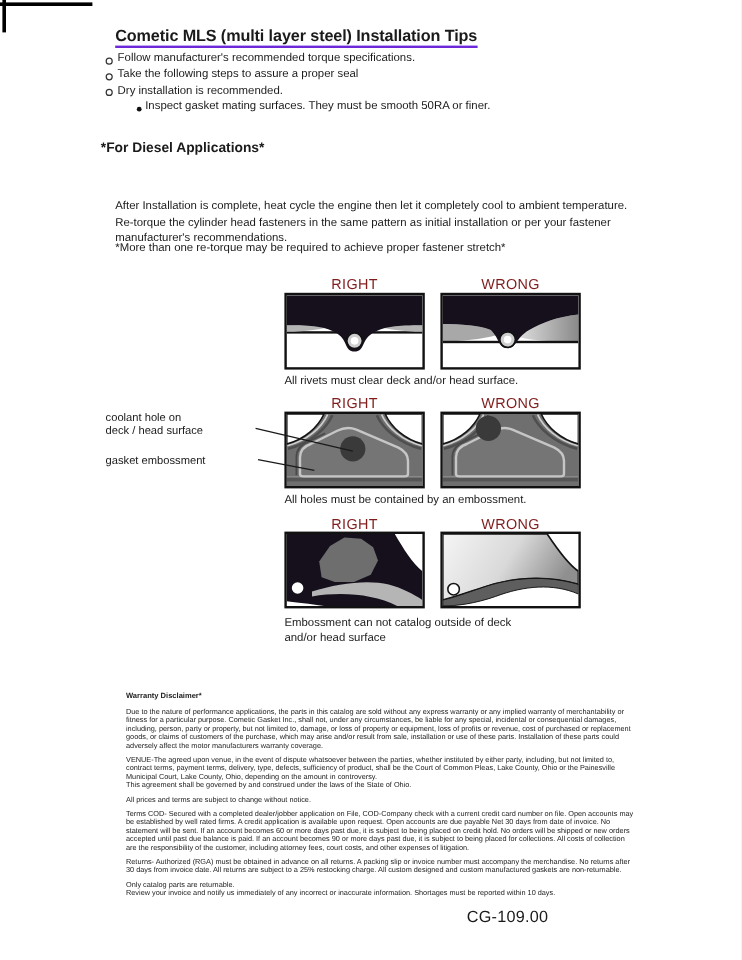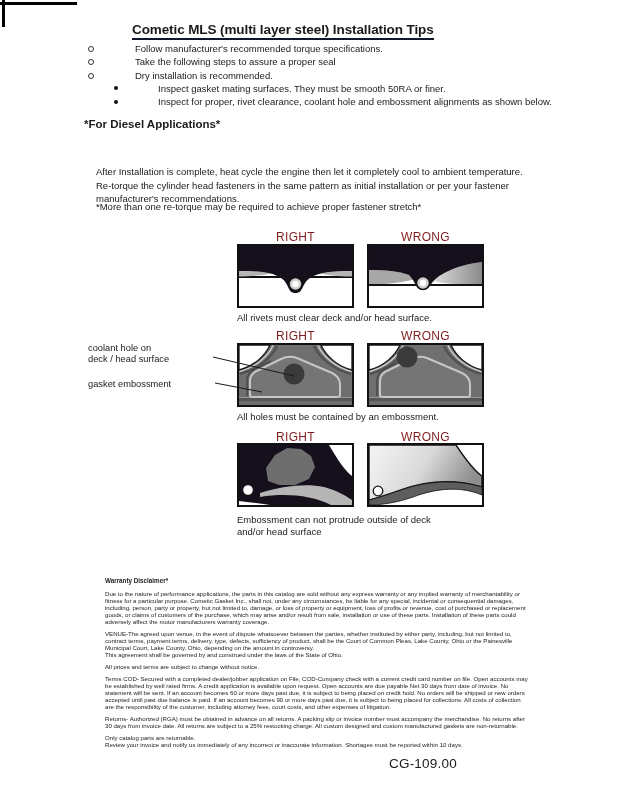--- a/index.html
+++ b/index.html
@@ -8,24 +8,24 @@
     background:#ffffff; overflow:hidden;
     font-family:"Liberation Sans", sans-serif; color:#1a1a1a;
   }
   .abs { position:absolute; }
   
   .mark-v { left:2px; top:0; width:2.5px; height:27px; background:#000; }
   .mark-h { left:0; top:2px; width:77px; height:2.5px; background:#000; }
 
   .title {
     left:96px; top:22px; font-size:13.5px; font-weight:bold;
-    border-bottom:2px solid #0f172a; padding-bottom:1px; letter-spacing:-0.1px;margin-left:36px;
+    border-bottom:2px solid #6d28d9; padding-bottom:1px; letter-spacing:-0.1px;
   }
   .bullets { left:88px; top:42px; width:470px; font-size:9.5px; line-height:13.3px; }
-  .bullet-row { display:flex; align-items:flex-start;gap:37px; }
+  .bullet-row { display:flex; align-items:center; }
   .ring {
     flex:0 0 auto; width:4px; height:4px; border:1px solid #333; border-radius:50%;
     margin:4px 4px 0 0;
   }
   .sub { margin-left:26px; }
   .dot {
     flex:0 0 auto; width:4px; height:4px; background:#111; border-radius:50%;
     margin:4.5px 3px 0 0;
   }
   .h2 { left:84px; top:118px; font-size:11.5px; font-weight:bold; }
@@ -68,24 +68,20 @@
       <span class="ring"></span>
       <span>Take the following steps to assure a proper seal</span>
     </div>
     <div class="bullet-row">
       <span class="ring"></span>
       <span>Dry installation is recommended.</span>
     </div>
     <div class="bullet-row sub">
       <span class="dot"></span>
       <span>Inspect gasket mating surfaces.  They must be smooth 50RA or finer.</span>
-    </div>
-    <div class="bullet-row sub">
-      <span class="dot"></span>
-      <span>Inspect for proper, rivet clearance, coolant hole and embossment alignments as shown below.</span>
     </div>
   </div>
 
   <div class="abs h2">*For Diesel Applications*</div>
   <div class="abs para p2">After Installation is complete, heat cycle the engine then let it completely cool to ambient temperature. Re-torque the cylinder head fasteners in the same pattern as initial installation or per your fastener manufacturer's recommendations.</div>
   <div class="abs para p3">*More than one re-torque may be required to achieve proper fastener stretch*</div>
 
   <div class="abs dlabel lbox" style="top:230px">RIGHT</div>
   <div class="abs dlabel rbox" style="top:230px">WRONG</div>
 
@@ -185,21 +181,21 @@
             <stop offset="0.55" stop-color="#d9d9d9"></stop>
             <stop offset="1" stop-color="#8f8f8f"></stop>
         </linearGradient>
       </defs>
       <path d="M0,0 H87 C95,12 104,25 113,31 V42 C86,34 57,36 32,45 C20,49 9,53 0,55 Z" fill="url(#gdw)" stroke="#141414" stroke-width="1.4"></path>
       <path d="M0,55 C9,53 20,49 32,45 C57,36 86,34 113,42 V50 C92,41 68,43 44,52 C27,58 11,60 0,60 Z" fill="#5e5e5e" stroke="#141414" stroke-width="0.8"></path>
       <circle cx="9" cy="46" r="4.8" fill="#ffffff" stroke="#141414" stroke-width="1.3"></circle>
     </svg>
   </div>
   <div class="abs caption" style="top:514px">
-    <div>Embossment can not protrude outside of deck</div>
+    <div>Embossment can not catalog outside of deck</div>
     <div>and/or head surface</div>
   </div>
 
   <div class="abs legal">
     <h4>Warranty Disclaimer*</h4>
     <p>Due to the nature of performance applications, the parts in this catalog are sold without any express warranty or any implied warranty of merchantability or fitness for a particular purpose.  Cometic Gasket Inc., shall not, under any circumstances, be liable for any special, incidental or consequential damages, including, person, party or property, but not limited to, damage, or loss of property or equipment, loss of profits or revenue, cost of purchased or replacement goods, or claims of customers of the purchase, which may arise and/or result from sale, installation or use of these parts.  Installation of these parts could adversely affect the motor manufacturers warranty coverage.</p>
     <p class="no-gap">VENUE-The agreed upon venue, in the event of dispute whatsoever between the parties, whether instituted by either party, including, but not limited to, contract terms, payment terms, delivery, type, defects, sufficiency of product, shall be the Court of Common Pleas, Lake County, Ohio or the Painesville Municipal Court, Lake County, Ohio, depending on the amount in controversy.</p>
     <p>This agreement shall be governed by and construed under the laws of the State of Ohio.</p>
     <p>All prices and terms are subject to change without notice.</p>
     <p>Terms COD- Secured with a completed dealer/jobber application on File, COD-Company check with a current credit card number on file.  Open accounts may be established by well rated firms.  A credit application is available upon request.  Open accounts are due payable Net 30 days from date of invoice.  No statement will be sent.  If an account becomes 60 or more days past due, it is subject to being placed on credit hold.  No orders will be shipped or new orders accepted until past due balance is paid.  If an account becomes 90 or more days past due, it is subject to being placed for collections.  All costs of collection are the responsibility of the customer, including attorney fees, court costs, and other expenses of litigation.</p>

